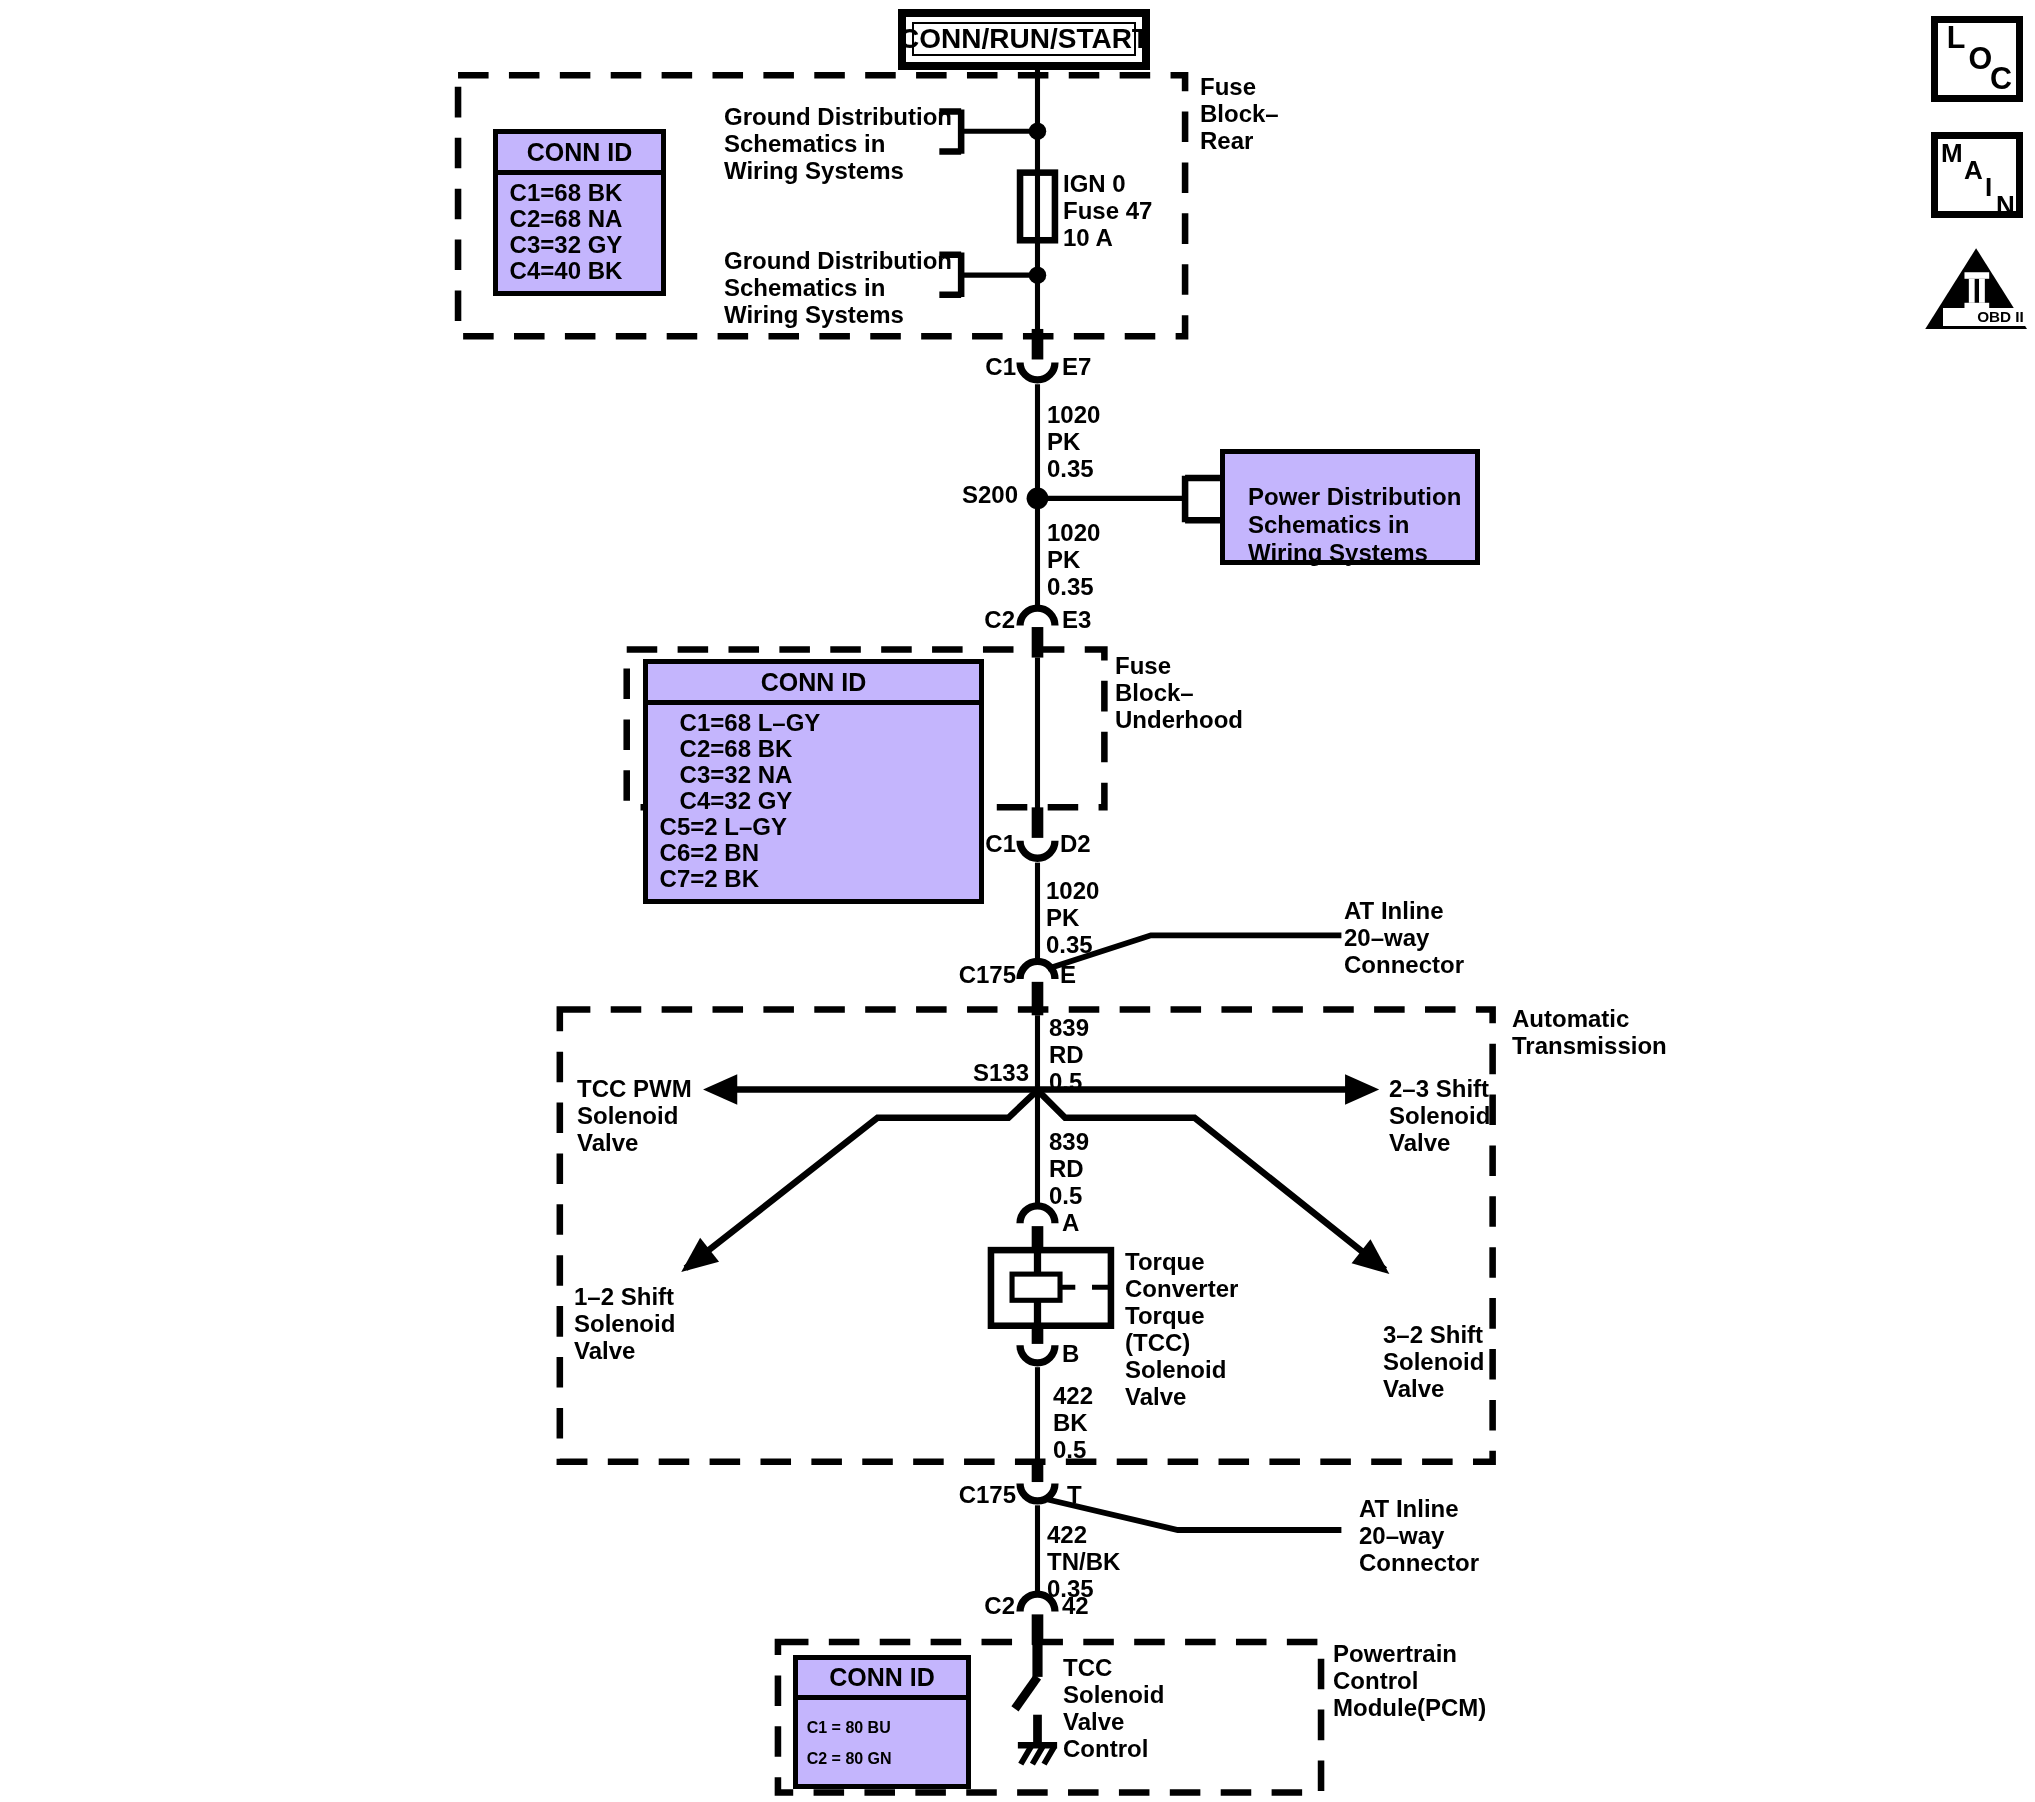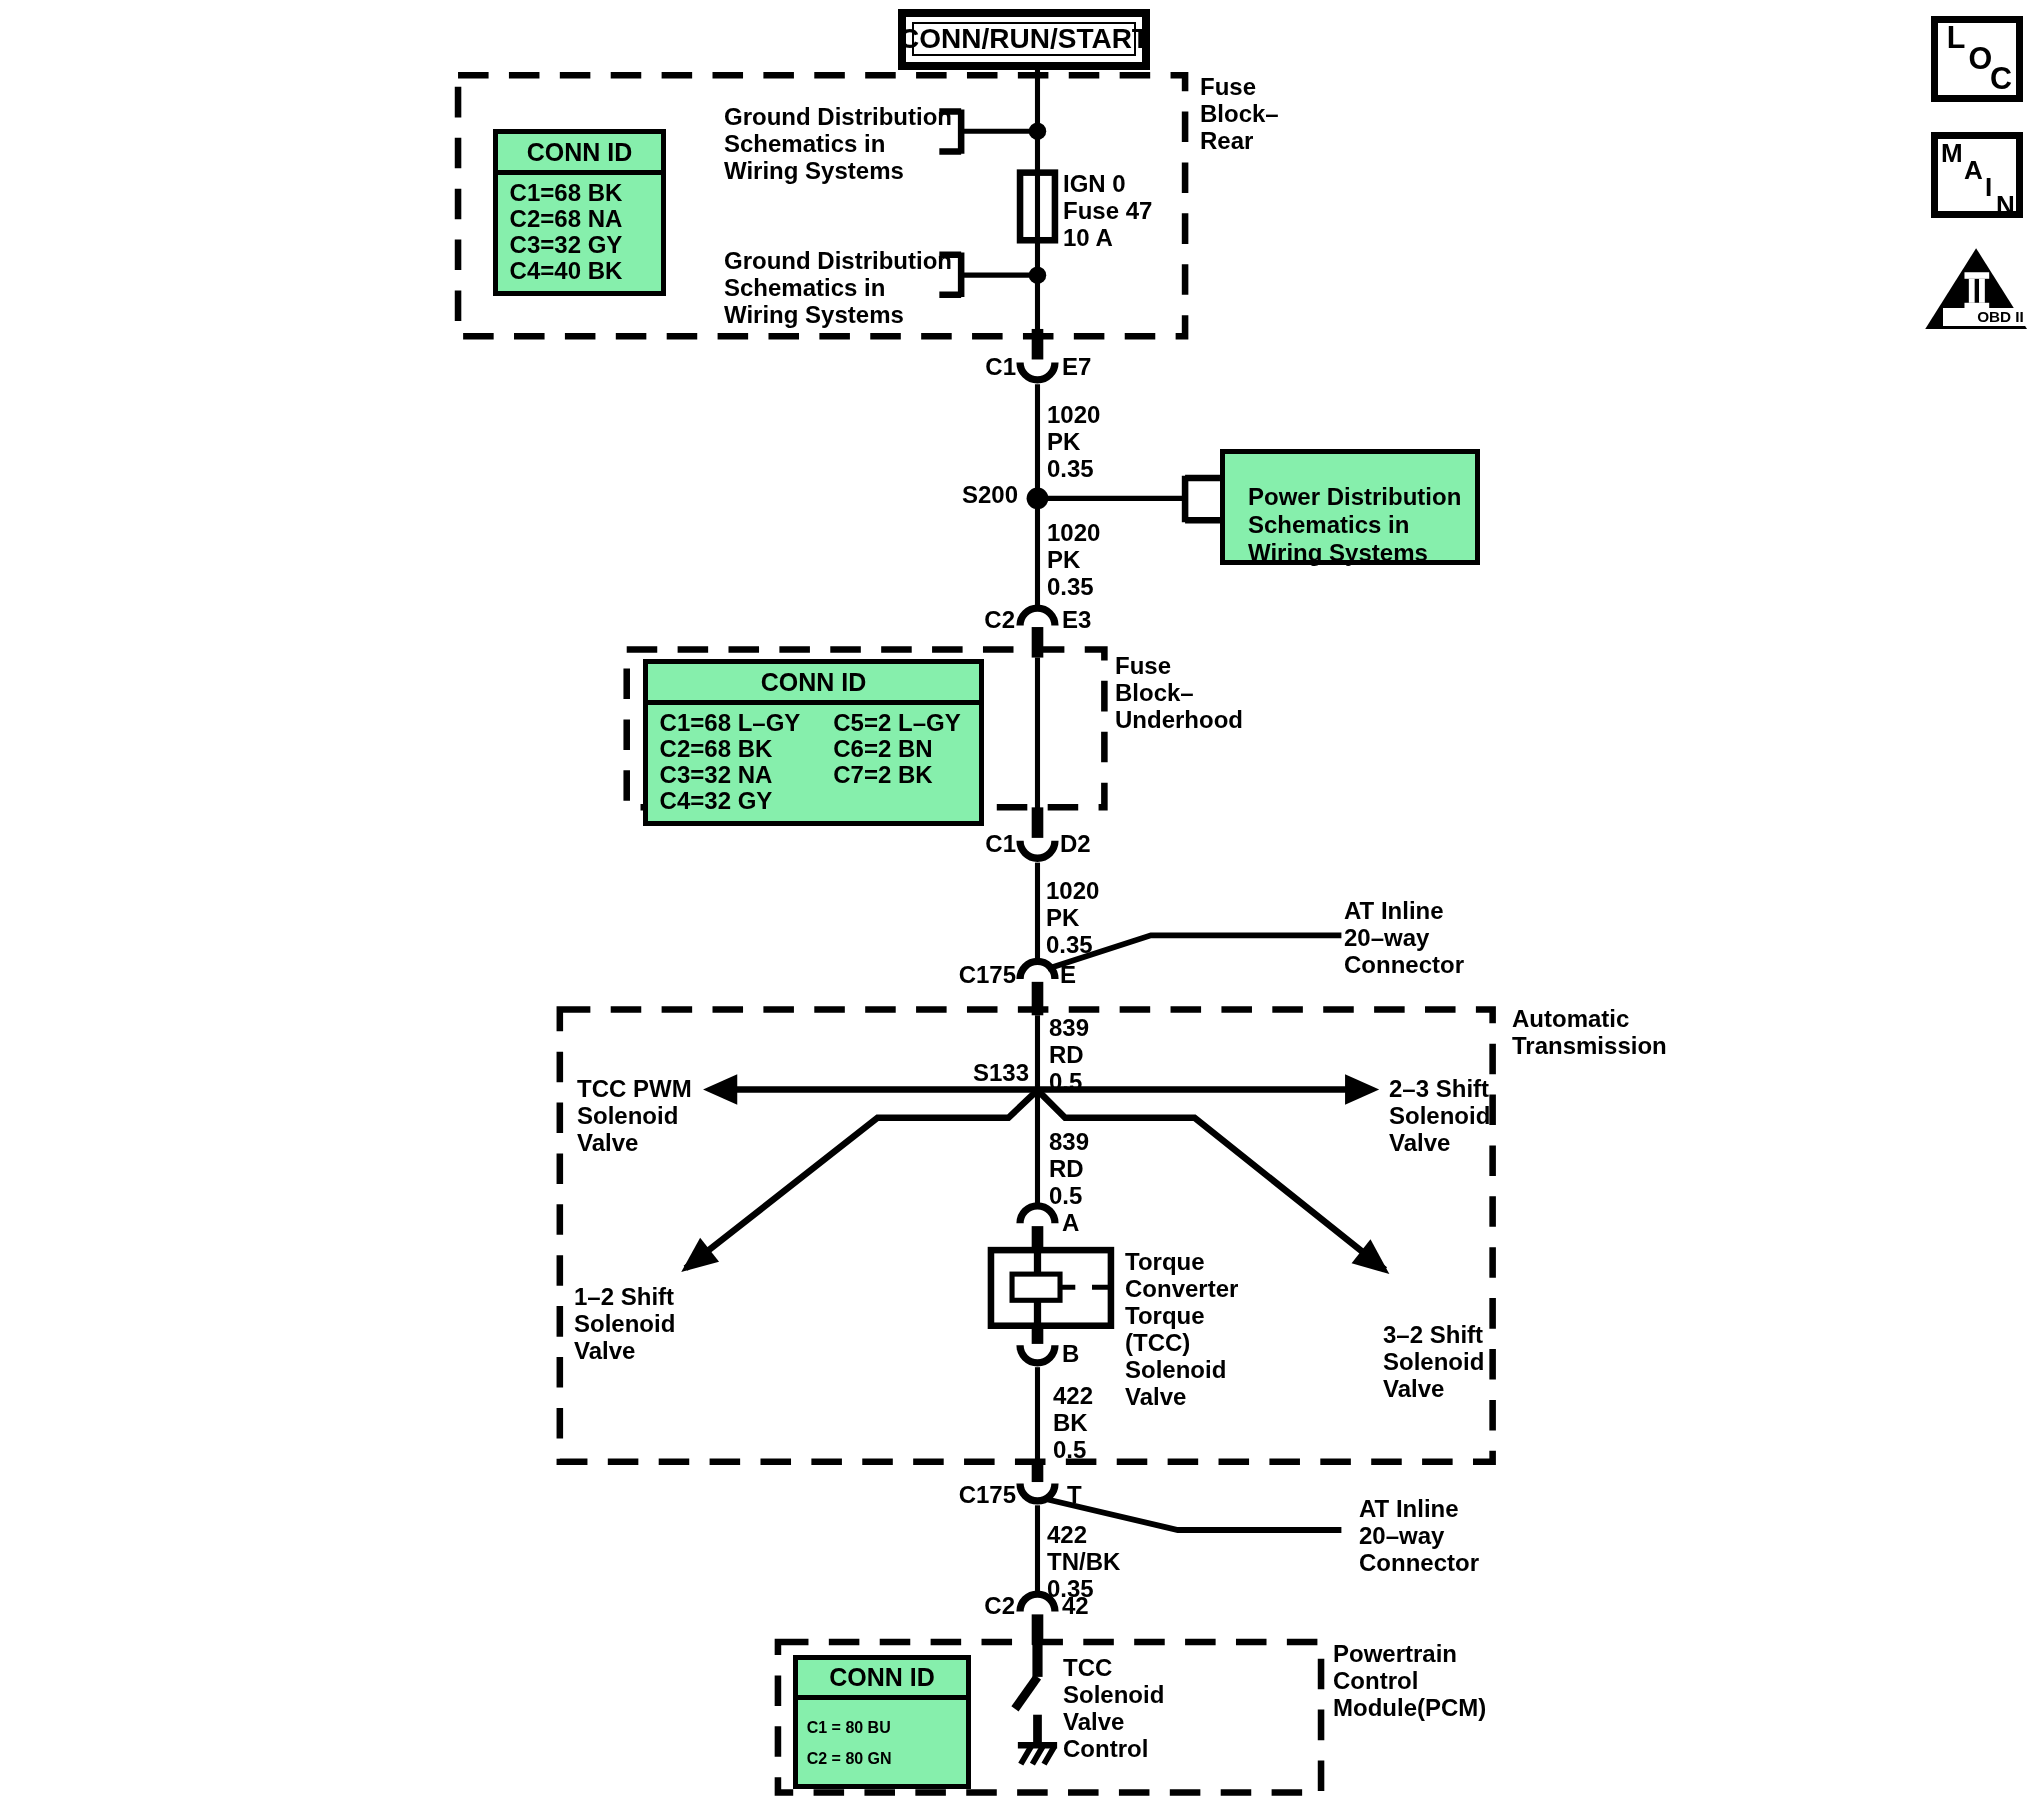--- a/index.html
+++ b/index.html
@@ -2,21 +2,21 @@
 <html style="font-size:11.6px"><head>
 <meta charset="utf-8">
 <style>
   html,body{margin:0;padding:0;background:#fff;}
   .canvas{position:relative;width:2035px;height:1803px;background:#fff;overflow:hidden;
           font-family:"Liberation Sans",sans-serif;font-weight:bold;color:#000;}
   svg.layer{position:absolute;left:0;top:0;z-index:1;}
   .lbl{position:absolute;z-index:2;font-size:24px;line-height:27px;white-space:nowrap;}
   .lbl div{height:27px;}
   .rt{text-align:right;}
-  .box{position:absolute;z-index:2;background:#86efac;box-sizing:border-box;border:5.8px solid #000;}
+  .box{position:absolute;z-index:2;background:#c4b5fd;box-sizing:border-box;border:5.8px solid #000;}
   .tbl .hdr{border-bottom:5.8px solid #000;text-align:center;font-size:25px;height:36px;line-height:36px;}
   .tbl .bd{font-size:24px;line-height:26px;padding:5.1px 4.4px 6.5px 11.6px;}
   .accy-outer{position:absolute;z-index:3;background:#fff;border:8.7px solid #000;box-sizing:border-box;}
   .accy-inner{position:absolute;left:5.8px;top:5.8px;right:5.8px;bottom:5.8px;border:2.9px solid #000;
               display:flex;align-items:center;justify-content:center;font-size:28px;}
   .icon-box{position:absolute;z-index:2;border:7.3px solid #000;background:#fff;box-sizing:border-box;}
   .icon-box span{position:absolute;}
   .obd-lbl{position:absolute;z-index:3;background:#fff;text-align:center;font-size:15.3px;line-height:18px;}
   .pwr{padding:29px 0 0 23px;font-size:24px;line-height:28px;}
 </style>
@@ -211,21 +211,21 @@
 
   <div class="lbl" style="left:1115px;top:652px;">
     <div>Fuse</div>
     <div>Block–</div>
     <div>Underhood</div>
   </div>
 
   <div class="box tbl" style="left:643px;top:659px;width:341px;">
     <div class="hdr">CONN ID</div>
     <div class="bd" style="position:relative;">
-      <div style="display:inline-block;vertical-align:top;width:167px;">
+      <div style="display:inline-block;vertical-align:top;width:167px;margin-left:20px;">
         <div>C1=68 L–GY</div>
         <div>C2=68 BK</div>
         <div>C3=32 NA</div>
         <div>C4=32 GY</div>
       </div>
       <div style="display:inline-block;vertical-align:top;">
         <div>C5=2 L–GY</div>
         <div>C6=2 BN</div>
         <div>C7=2 BK</div>
       </div>

